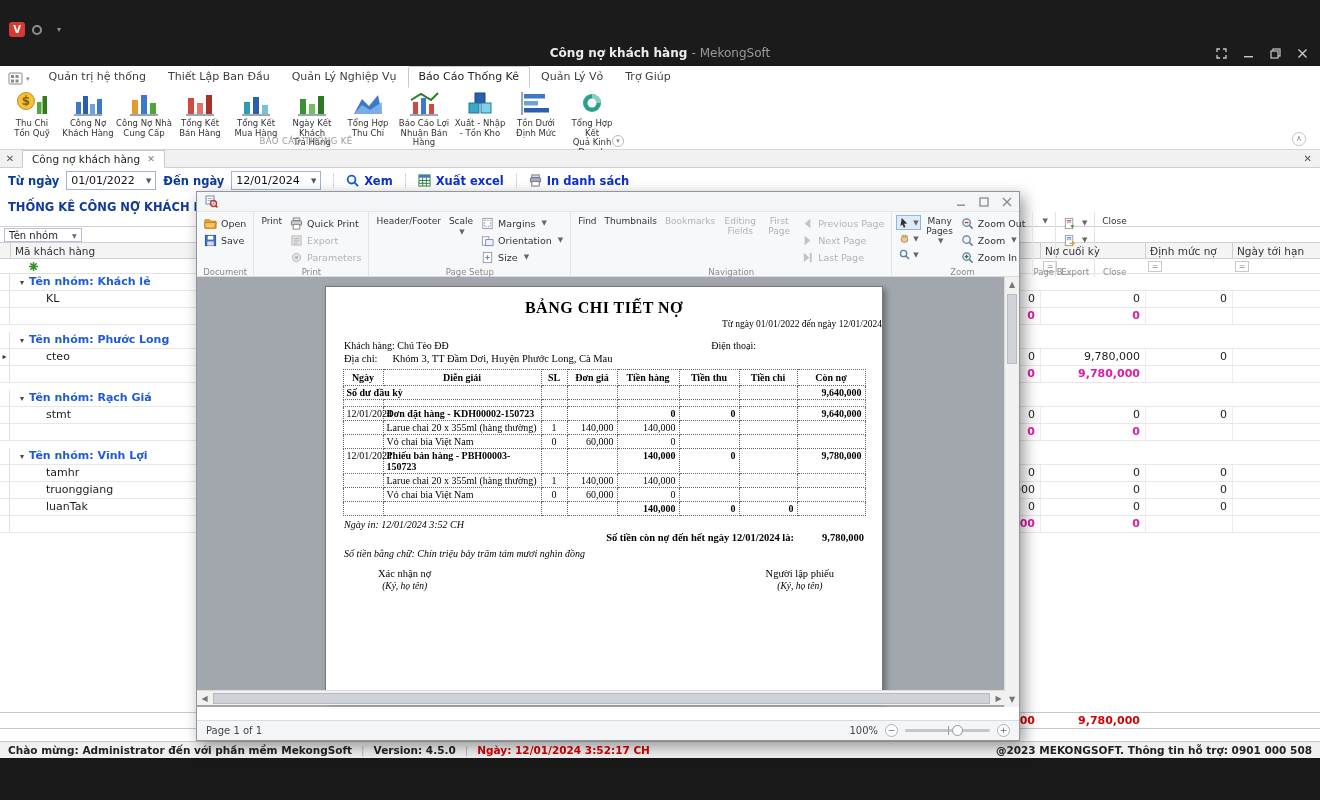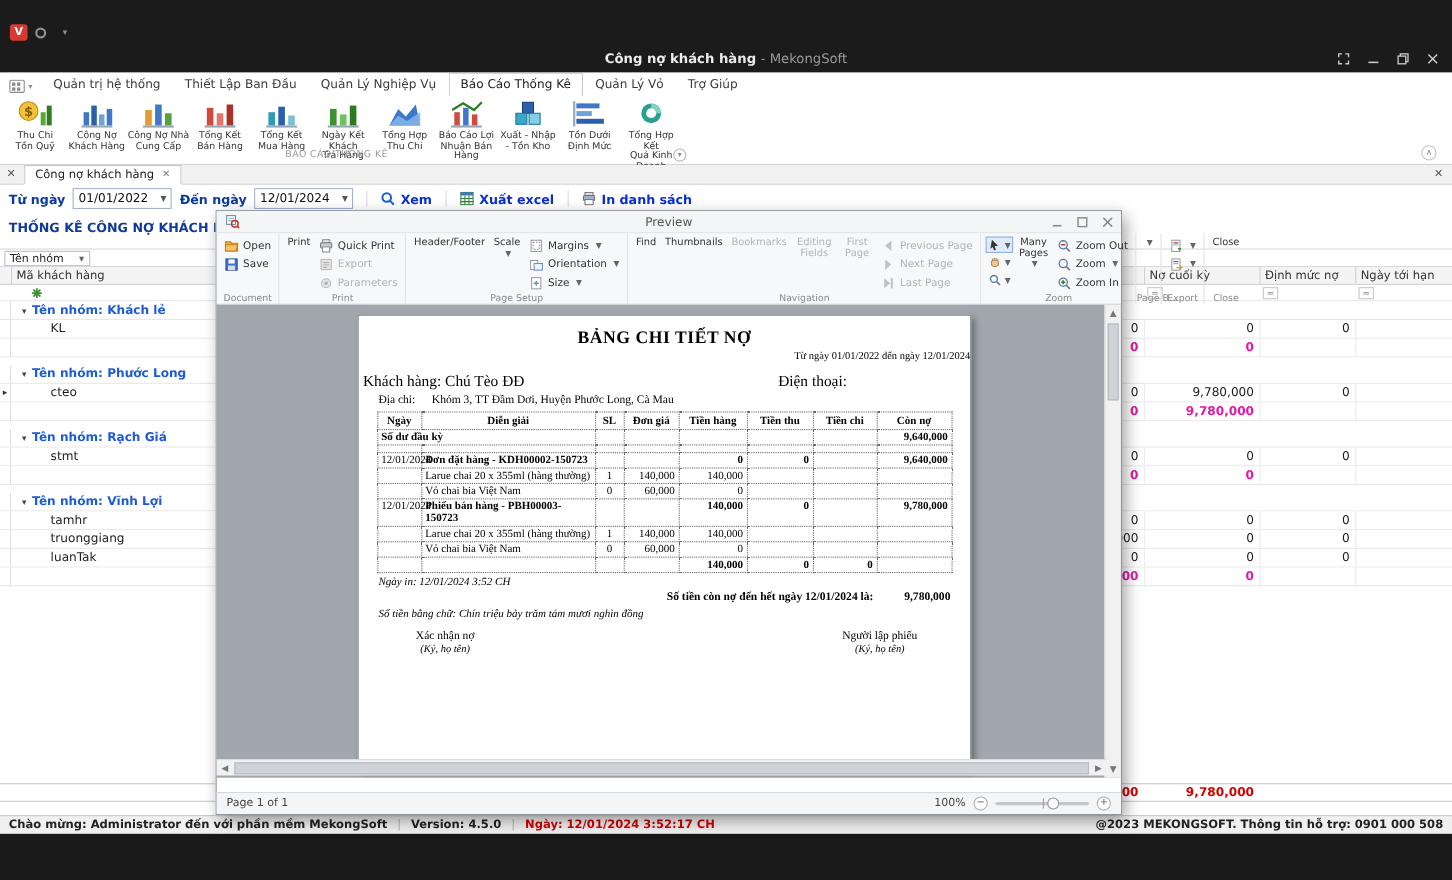--- a/index.html
+++ b/index.html
@@ -109,21 +109,21 @@
 .zoomctl{margin-left:auto;display:flex;align-items:center;gap:7px}
 .zbtn{width:13px;height:13px;border:1px solid #aeb2b7;border-radius:50%;color:#666;font-size:9px;line-height:11px;text-align:center;background:#fdfdfd}
 .ztrack{position:relative;width:85px;height:3px;background:#c3c7cc;border-radius:2px}
 .ztick{position:absolute;left:50%;top:-3px;width:1px;height:9px;background:#9a9ea3}
 .zthumb{position:absolute;left:55%;top:-4px;width:11px;height:11px;border-radius:50%;background:#fdfdfd;border:1px solid #8f959b}
 
 
 .page{position:absolute;left:128px;top:9px;width:558px;height:414px;background:#fff;border:1px solid #787878;box-shadow:3px 3px 6px rgba(0,0,0,.35);font-family:"Liberation Serif","DejaVu Serif",serif;color:#000}
 .rp-title{text-align:center;font-size:16px;font-weight:bold;margin-top:12px;letter-spacing:.5px}
 .rp-sub{text-align:right;font-size:9.5px;margin-top:2px}
-.rp-info{display:flex;font-size:14px;margin:11px 4px 0}
+.rp-info{display:flex;font-size:10px;margin:11px 18px 0}
 .rp-info .phone{margin-left:auto;margin-right:108px}
 .rp-info2{display:flex;gap:15px;font-size:10.5px;margin:2px 18px 0}
 .rp-table{border-collapse:collapse;table-layout:fixed;width:522px;margin:5px auto 0;font-size:10px}
 .rp-table th,.rp-table td{border:1px dotted #666;padding:1px 3px;vertical-align:top;overflow:visible}
 .rp-table th{font-weight:bold;text-align:center;padding:2px 1px;font-size:10px}
 .rp-table .c0{text-align:center}
 .rp-table .c2{text-align:center}
 .rp-table .c3,.rp-table .c4,.rp-table .c5,.rp-table .c6,.rp-table .c7{text-align:right}
 tr.r-opening .c0{text-align:left;white-space:nowrap;font-weight:bold;border-right-style:hidden}
 tr.r-opening .c1{border-left-style:hidden}
@@ -559,21 +559,20 @@
     <div class="dlg-title">
       <span>
           <svg width="14" height="13" viewBox="0 0 14 13">
             <rect x="2" y="1" width="8" height="8" fill="#fff" stroke="#7a8aa0"></rect>
             <rect x="3.5" y="3" width="5" height="1.2" fill="#9fb6d4"></rect>
             <rect x="3.5" y="5" width="5" height="1.2" fill="#9fb6d4"></rect>
             <circle cx="9.5" cy="8.5" r="3" fill="none" stroke="#c0392b" stroke-width="1.4"></circle>
             <line x1="11.6" y1="10.6" x2="13.4" y2="12.4" stroke="#c0392b" stroke-width="1.6"></line>
           </svg>
         </span>
-      <span class="dlg-t">Preview</span>
       <span class="dlg-btns">
         <span>
             <svg width="10" height="10" viewBox="0 0 10 10">
               <rect x="1" y="7.5" width="8" height="1.4" fill="#8a8a8a"></rect>
             </svg>
           </span>
         <span>
             <svg width="10" height="10" viewBox="0 0 10 10">
               <rect x="1" y="1" width="8" height="8" fill="none" stroke="#8a8a8a" stroke-width="1.3"></rect>
             </svg>

